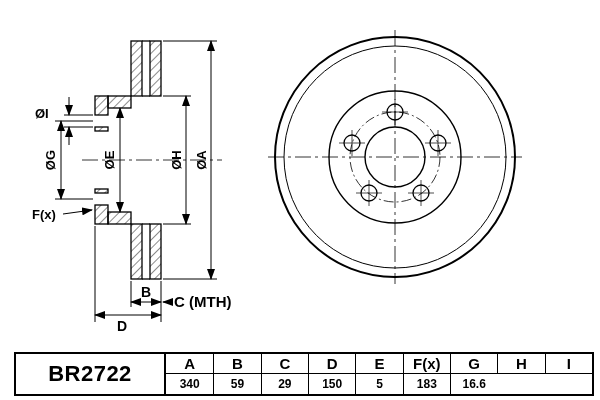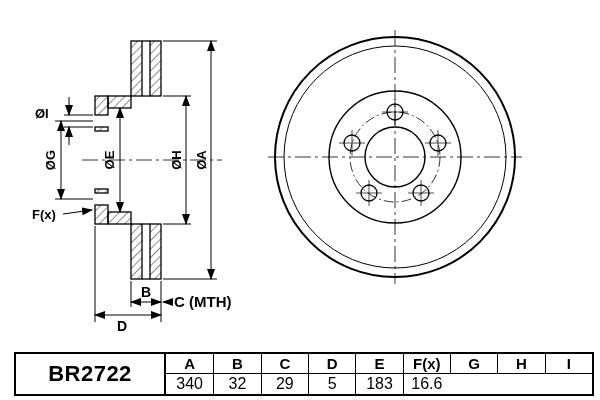--- a/index.html
+++ b/index.html
@@ -20,21 +20,21 @@
   }
   .grid{flex:1;display:grid;grid-template-columns:repeat(9,1fr);grid-template-rows:1fr 1fr;}
   .hcell{
     border-left:1px solid #000;border-bottom:1px solid #000;
     display:flex;align-items:center;justify-content:center;
     font-weight:bold;font-size:15px;
   }
   .vcell{
     border-left:1px solid #000;
     display:flex;align-items:center;justify-content:center;
-    font-weight:normal;font-size:16px;
+    font-weight:bold;font-size:12px;
   }
   .grid > div:nth-child(9n+1){border-left:none;}
 </style>
 </head>
 <body>
 
 <div class="page">
 
   <svg class="drawing" width="600" height="350" viewBox="0 0 600 350">
     <defs>
@@ -156,21 +156,22 @@
       <div class="hcell">A</div>
       <div class="hcell">B</div>
       <div class="hcell">C</div>
       <div class="hcell">D</div>
       <div class="hcell">E</div>
       <div class="hcell">F(x)</div>
       <div class="hcell">G</div>
       <div class="hcell">H</div>
       <div class="hcell">I</div>
       <div class="vcell">340</div>
-      <div class="vcell">32</div>
+      <div class="vcell">59</div>
       <div class="vcell">29</div>
+      <div class="vcell">150</div>
       <div class="vcell">5</div>
       <div class="vcell">183</div>
       <div class="vcell">16.6</div>
     </div>
   </div>
 
 </div>
 
 </body></html>

